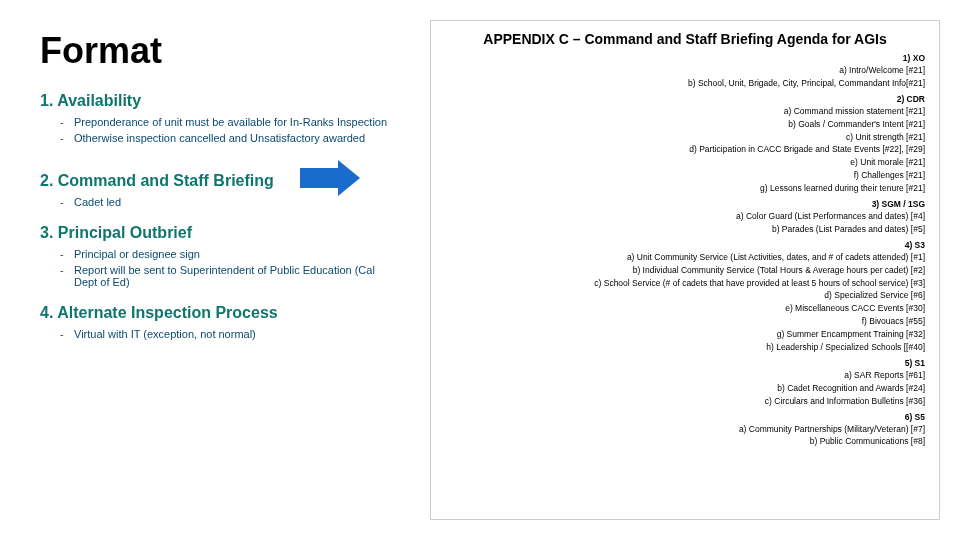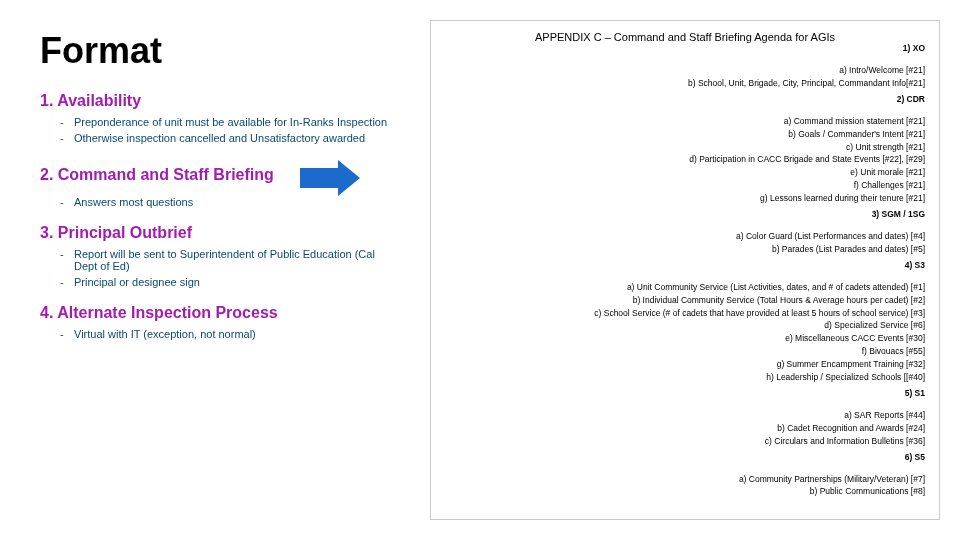--- a/index.html
+++ b/index.html
@@ -27,21 +27,21 @@
     }
 
     .section {
       margin-bottom: 16px;
     }
 
     .section-heading {
       font-size: 16px;
       font-weight: bold;
       margin-bottom: 6px;
-      color: #a21caf;
+      color: #0f766e;
     }
 
     .bullet-list {
       list-style: none;
       padding-left: 20px;
     }
 
     .bullet-list li {
       font-size: 11px;
       color: #0c4a6e;
@@ -52,21 +52,21 @@
 
     .bullet-list li::before {
       content: '-';
       position: absolute;
       left: 0;
     }
 
     
     .section-2-row {
       display: flex;
-      align-items: center;
+      align-items: flex-end;
       gap: 16px;
     }
 
     .arrow {
       width: 60px;
       height: 36px;
       margin-left: 10px;
       flex-shrink: 0;
     }
 
@@ -77,42 +77,43 @@
       margin: 20px 20px 20px 0;
       padding: 10px 14px;
       font-size: 8.5px;
       color: #000;
       overflow: hidden;
       position: relative;
     }
 
     .appendix-title {
       text-align: center;
-      font-weight: normal;
-      font-size: 11px;
+      font-weight: bold;
+      font-size: 14px;
+      margin-bottom: 6px;
     }
 
     .appendix-list {
       list-style: none;
       padding: 0;
       text-align: right;
     }
 
     .appendix-list > li {
       margin-bottom: 4px;
     }
 
     .appendix-list > li > .item-label {
       font-weight: bold;
     }
 
     .sub-list {
       list-style: none;
       padding-left: 14px;
-      margin-top: 12px;
+      margin-top: 2px;
     }
 
     .sub-list li {
       margin-bottom: 1px;
       line-height: 1.4;
     }
   </style>
 </head>
 <body>
 
@@ -130,30 +131,30 @@
         </ul>
       </div>
       <div class="section">
         <div class="section-2-row">
           <div class="section-heading">2.  Command and Staff Briefing</div>
           <svg class="arrow" viewBox="0 0 60 36">
             <polygon points="0,8 38,8 38,0 60,18 38,36 38,28 0,28" fill="#1a6bcc"></polygon>
           </svg>
         </div>
         <ul class="bullet-list">
-          <li>Answers most questions</li>
+          <li>Cadet led</li>
         </ul>
       </div>
       <div class="section">
         <div class="">
           <div class="section-heading">3.  Principal Outbrief</div>
         </div>
         <ul class="bullet-list">
+          <li>Principal or designee sign</li>
           <li>Report will be sent to Superintendent of Public Education (Cal Dept of Ed)</li>
-          <li>Principal or designee sign</li>
         </ul>
       </div>
       <div class="section">
         <div class="">
           <div class="section-heading">4.  Alternate Inspection Process</div>
         </div>
         <ul class="bullet-list">
           <li>Virtual with IT (exception, not normal)</li>
         </ul>
       </div>
@@ -184,21 +185,21 @@
           <li>a)  Unit Community Service (List Activities, dates, and # of cadets attended) [#1]</li>
           <li>b)  Individual Community Service (Total Hours &amp; Average hours per cadet) [#2]</li>
           <li>c)  School Service (# of cadets that have provided at least 5 hours of school service) [#3]</li>
           <li>d)  Specialized Service [#6]</li>
           <li>e)  Miscellaneous CACC Events [#30]</li>
           <li>f)   Bivouacs [#55]</li>
           <li>g)  Summer Encampment Training [#32]</li>
           <li>h)  Leadership / Specialized Schools [[#40]</li>
         </ul></li>
       <li><span class="item-label">5)  S1</span><ul class="sub-list">
-          <li>a)  SAR Reports [#44]</li>
+          <li>a)  SAR Reports [#61]</li>
           <li>b)  Cadet Recognition and Awards [#24]</li>
           <li>c)  Circulars and Information Bulletins [#36]</li>
         </ul></li>
       <li><span class="item-label">6)  S5</span><ul class="sub-list">
           <li>a)  Community Partnerships (Military/Veteran) [#7]</li>
           <li>b)  Public Communications [#8]</li>
         </ul></li>
     </ul>
 </div>
 

